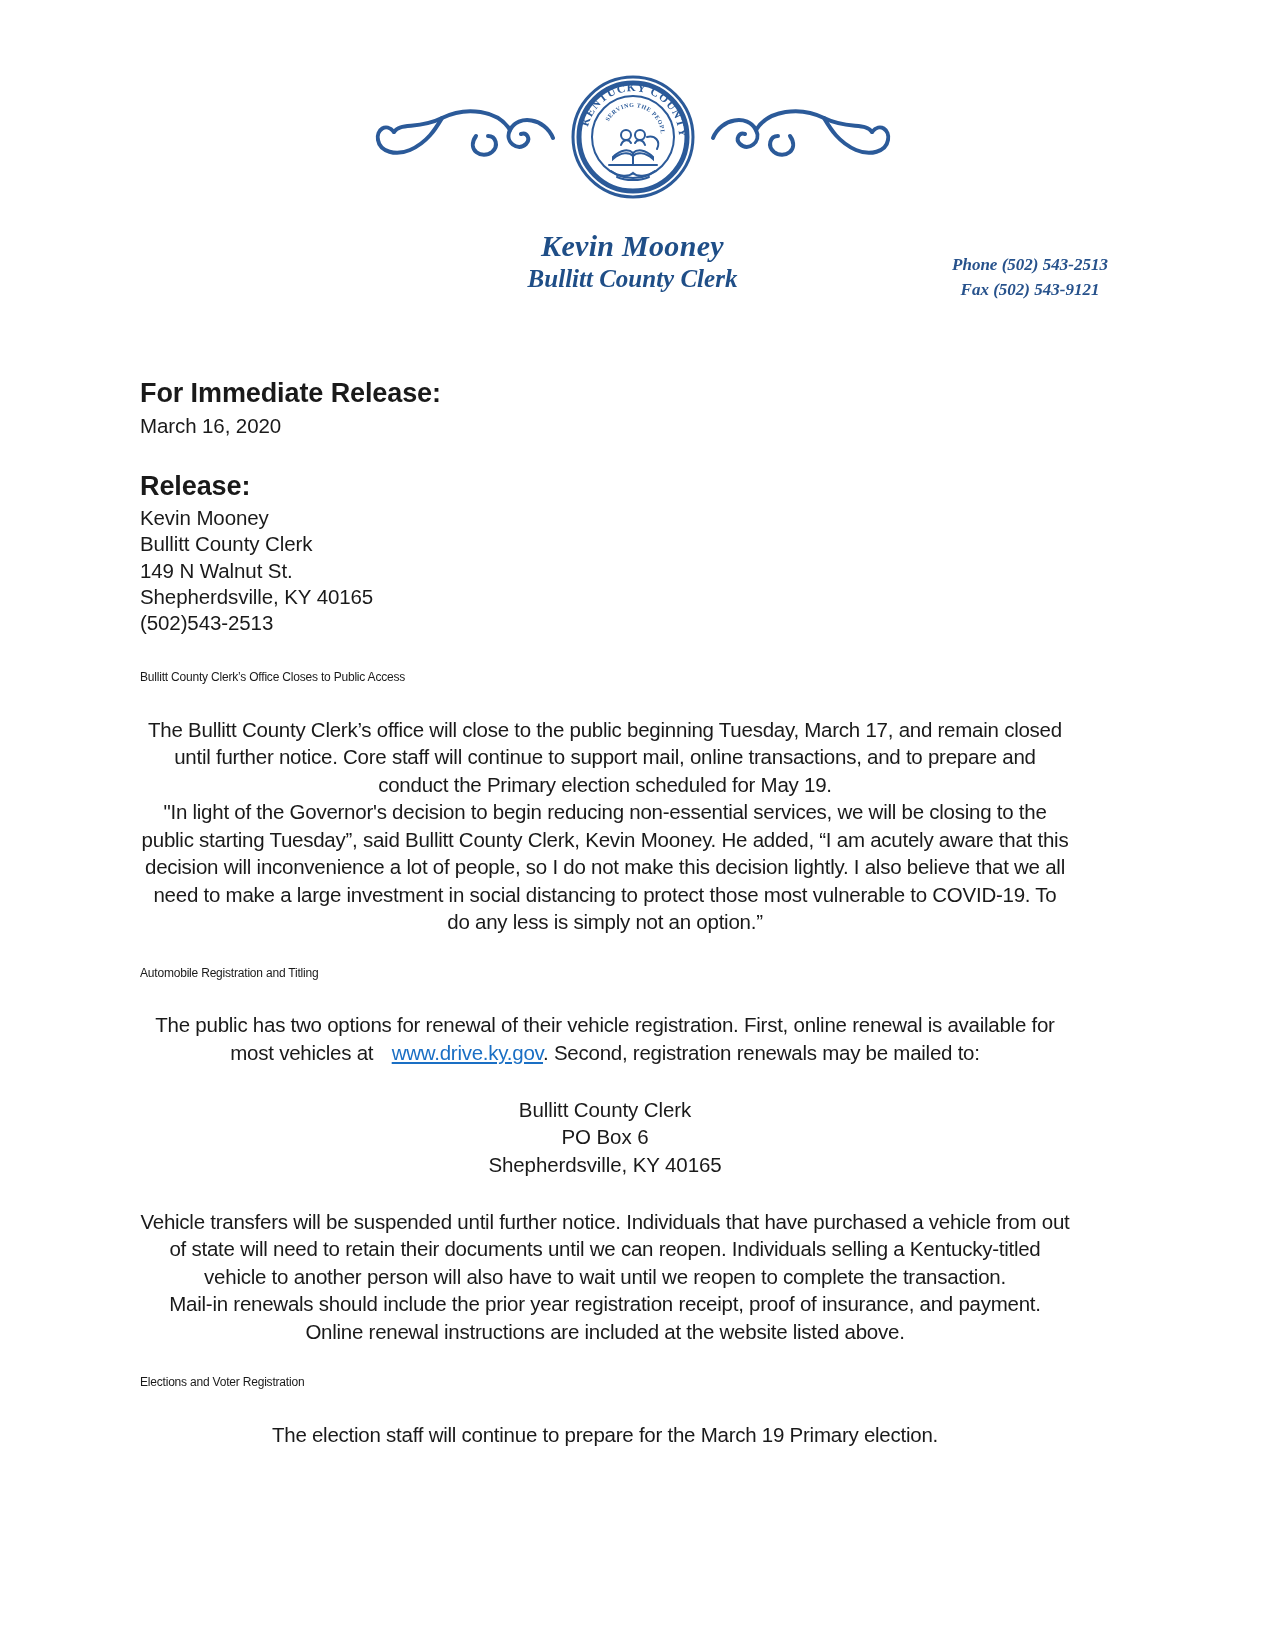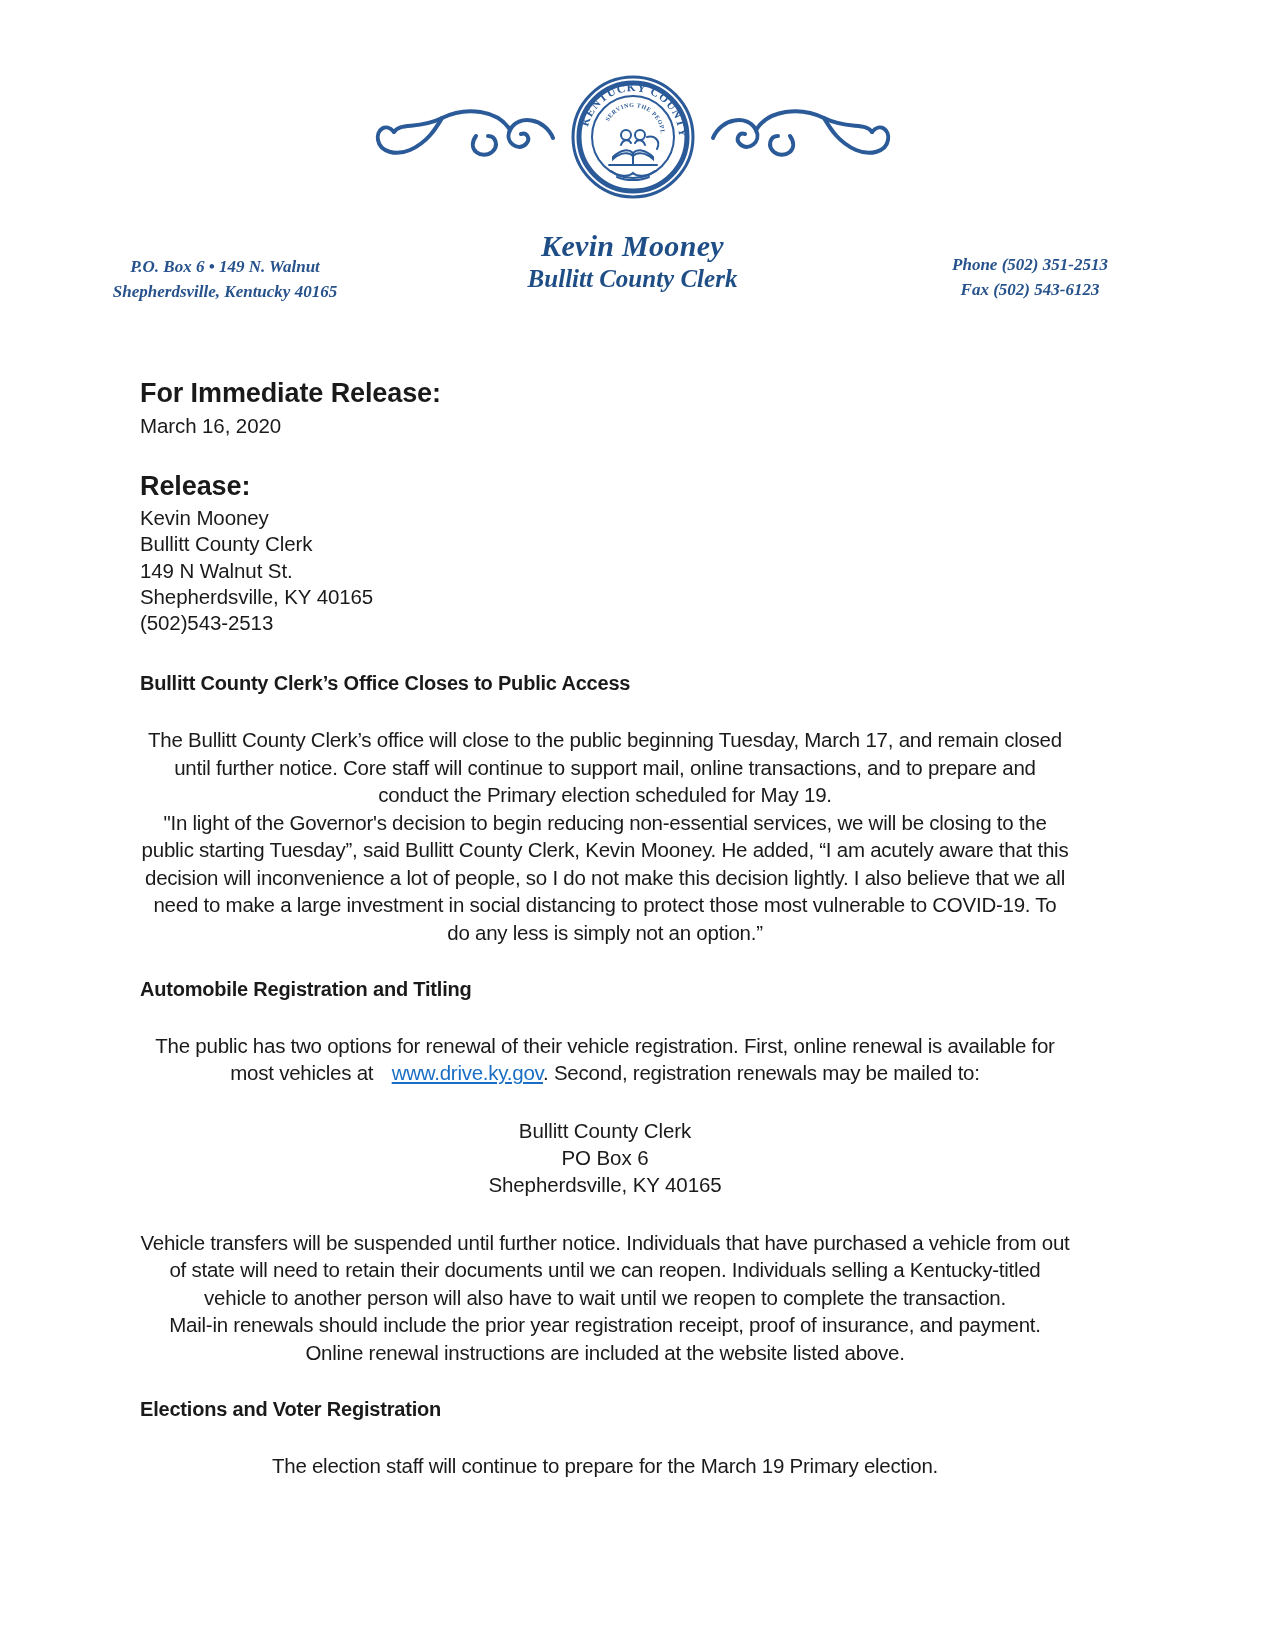--- a/index.html
+++ b/index.html
@@ -121,22 +121,22 @@
     font-size: 20.5px;
     line-height: 1.33;
     letter-spacing: -0.1px;
   }
   .gap-md { height: 30px; }
   .gap-lg { height: 34px; }
 
   .contact-lines .plain-line { line-height: 1.28; }
 
   .section-head {
-    font-weight: bold;
-    font-size: 20px;
+    font-weight: normal;
+    font-size: 12px;
     letter-spacing: -0.2px;
     line-height: 1.3;
   }
 
   .para {
     font-size: 20.5px;
     line-height: 1.34;
     letter-spacing: -0.25px;
     text-align: center;
   }
@@ -215,28 +215,24 @@
           </g>
         </svg>
       </span>
     </div>
 
     <div class="name-block">
       <div class="clerk-name">Kevin Mooney</div>
       <div class="clerk-title">Bullitt County Clerk</div>
     </div>
 
-    <div class="addr-left">
-      <div>P.O. Box 6 • 149 N. Walnut</div>
-      <div>Shepherdsville, Kentucky  40165</div>
-    </div>
 
     <div class="addr-right">
-      <div>Phone (502) 351-2513</div>
-      <div>Fax (502) 543-6123</div>
+      <div>Phone (502) 543-2513</div>
+      <div>Fax (502) 543-9121</div>
     </div>
   </div>
 
   <div class="body-area">
 
     <div class="blk">
       <div class="lead-label">For Immediate Release:</div>
       <div class="plain-line">March 16, 2020</div>
     </div>
 

